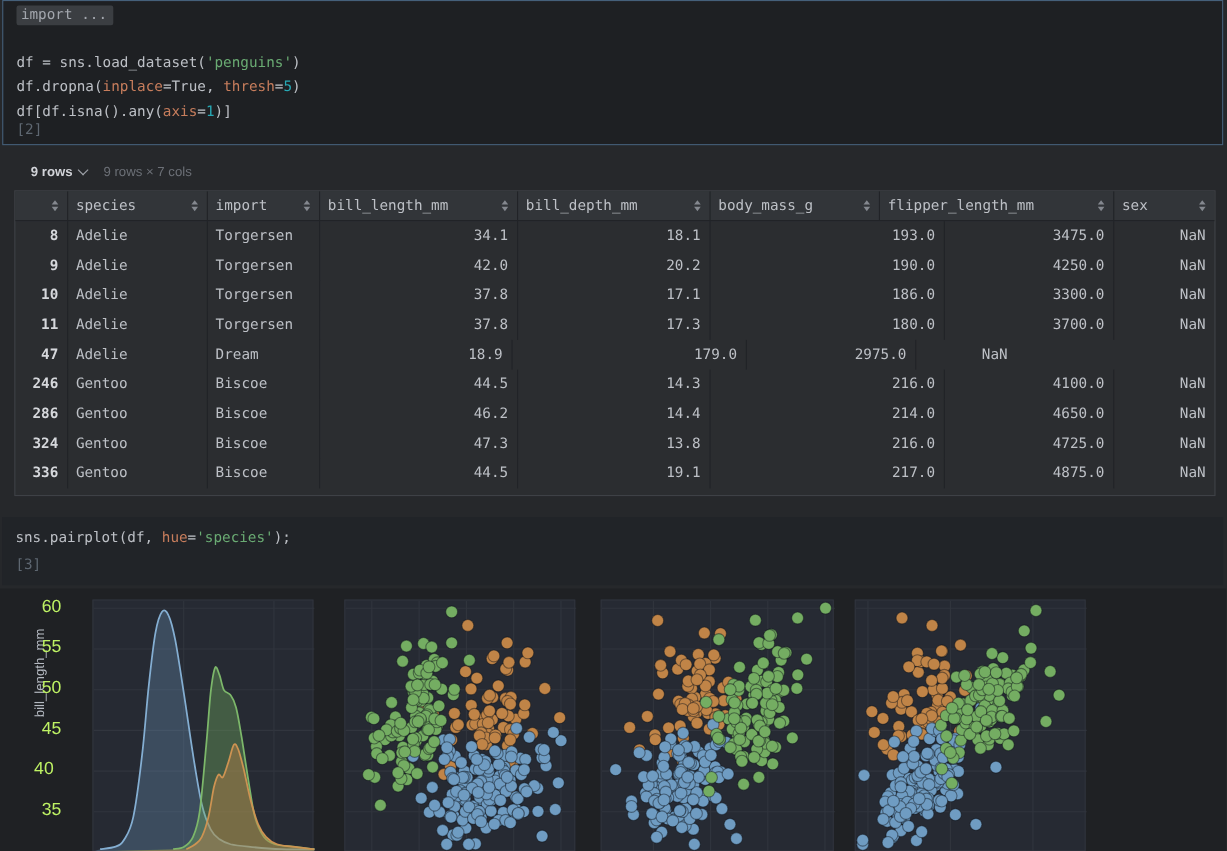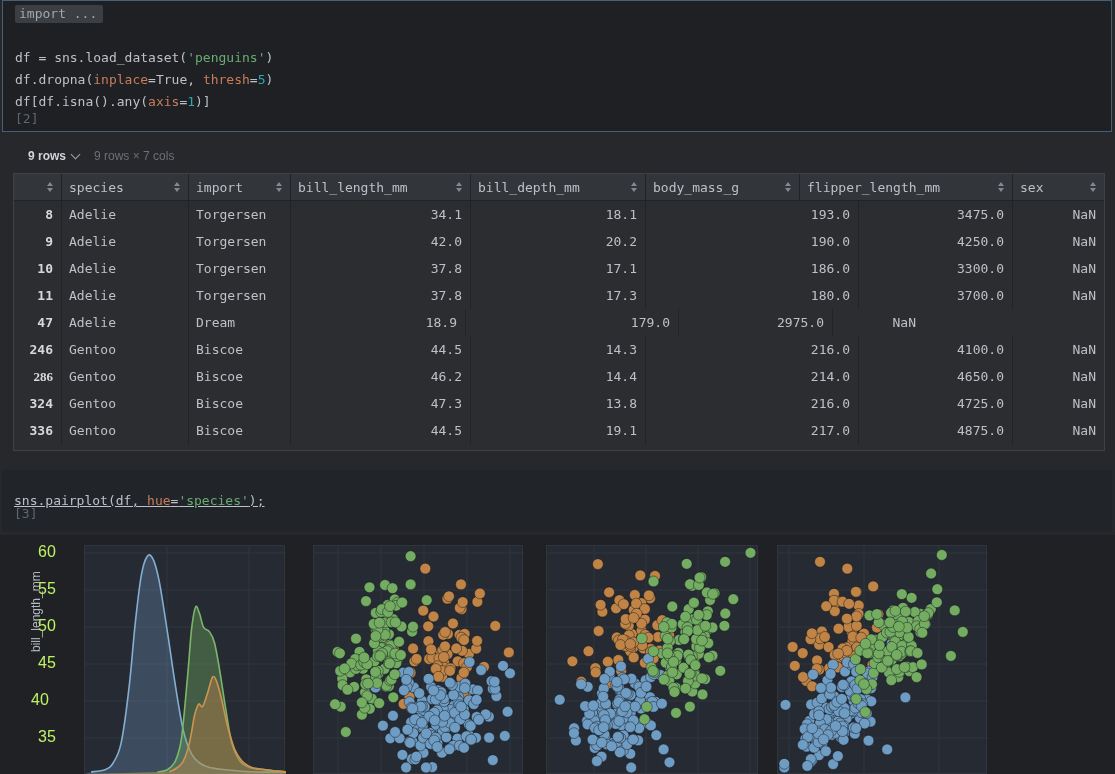--- a/index.html
+++ b/index.html
@@ -186,21 +186,21 @@
         <div class="t-cell idx" style="width: 48px;">246</div>
         <div class="t-cell" style="width: 127px;">Gentoo</div>
         <div class="t-cell" style="width: 102px;">Biscoe</div>
         <div class="t-cell num" style="width: 180px;">44.5</div>
         <div class="t-cell num" style="width: 175px;">14.3</div>
         <div class="t-cell num" style="width: 213px;">216.0</div>
         <div class="t-cell num" style="width: 154px;">4100.0</div>
         <div class="t-cell num" style="width: 91px;">NaN</div>
       </div>
       <div class="t-row">
-        <div class="t-cell idx" style="width: 48px; font-family: Liberation Serif, serif;">286</div>
+        <div class="t-cell idx" style="width: 48px;">286</div>
         <div class="t-cell" style="width: 127px;">Gentoo</div>
         <div class="t-cell" style="width: 102px;">Biscoe</div>
         <div class="t-cell num" style="width: 180px;">46.2</div>
         <div class="t-cell num" style="width: 175px;">14.4</div>
         <div class="t-cell num" style="width: 213px;">214.0</div>
         <div class="t-cell num" style="width: 154px;">4650.0</div>
         <div class="t-cell num" style="width: 91px;">NaN</div>
       </div>
       <div class="t-row">
         <div class="t-cell idx" style="width: 48px;">324</div>
@@ -220,21 +220,21 @@
         <div class="t-cell num" style="width: 175px;">19.1</div>
         <div class="t-cell num" style="width: 213px;">217.0</div>
         <div class="t-cell num" style="width: 154px;">4875.0</div>
         <div class="t-cell num" style="width: 91px;">NaN</div>
       </div>
       <div class="t-bottom-gap"></div>
     </div>
 
   <div class="cell cell2" id="cell2">
     <div class="exec-label mono" style="top:36px;">[3]</div>
-  <div class="code-line mono" style="top: 20px; text-decoration: underline;"><span class="tok-plain">sns.pairplot(df, </span><span class="tok-param">hue</span><span class="tok-plain">=</span><span class="tok-str">'species'</span><span class="tok-plain">);</span></div>
+  <div class="code-line mono" style="top: 9px;"><span class="tok-plain">sns.pairplot(df, </span><span class="tok-param">hue</span><span class="tok-plain">=</span><span class="tok-str">'species'</span><span class="tok-plain">);</span></div>
     </div>
 
   <div class="figure" id="figure">
     <div class="ylabel">bill_length_mm</div>
   <span class="ytick" style="left: 38px; top: 17px; margin-top: -7px;">60</span>
       <span class="ytick" style="left: 38px; top: 54px; margin-top: -7px;">55</span>
       <span class="ytick" style="left: 38px; top: 91px; margin-top: -7px;">50</span>
       <span class="ytick" style="left: 38px; top: 128px; margin-top: -7px;">45</span>
       <span class="ytick" style="left: 31px; top: 165px; margin-top: -7px;">40</span>
       <span class="ytick" style="left: 38px; top: 202px; margin-top: -7px;">35</span>

